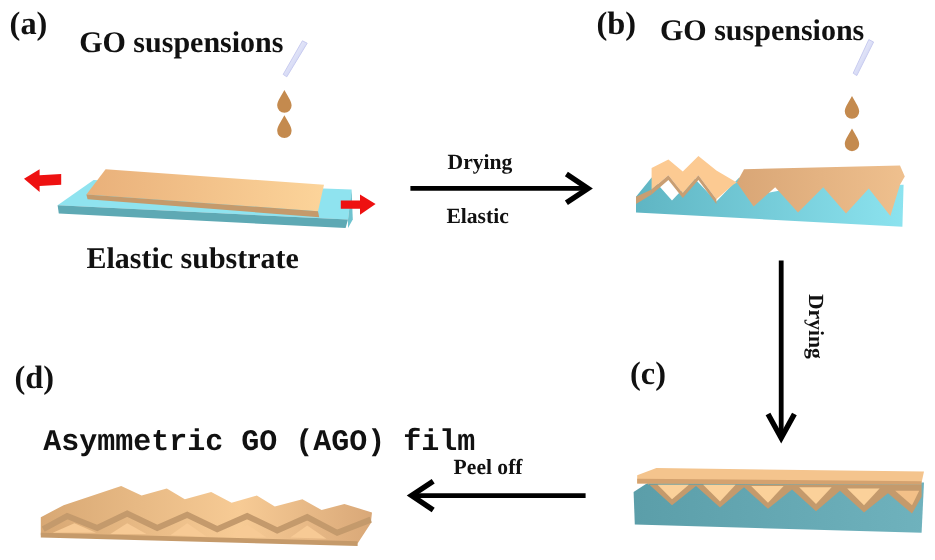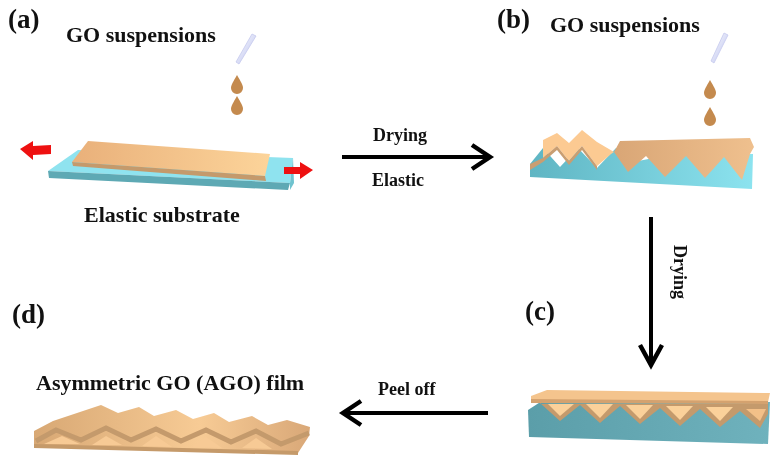--- a/index.html
+++ b/index.html
@@ -1,37 +1,37 @@
 <!DOCTYPE html>
 <html><head>
   <meta charset="utf-8">
   <style>
     html, body { margin: 0; padding: 0; background: #ffffff; }
     body { width: 779px; height: 467px; position: relative; overflow: hidden;
            font-family: "Liberation Serif", serif; font-weight: bold; color: #111; }
     .txt { position: absolute; white-space: nowrap; }
     .panel-label { font-size: 27px; }
-    .caption { font-size: 22px; }
+    .caption { font-size: 25px; }
     .step { font-size: 18px; }
     svg.art { position: absolute; left: 0; top: 0; }
     .vert { transform: rotate(90deg); transform-origin: left top; }
   </style>
 </head>
 <body>
 
 <div class="txt panel-label" style="left:8px; top:4px;">(a)</div>
 <div class="txt caption" style="left:66px; top:22px;">GO suspensions</div>
-<div class="txt caption" style="left:84px; top:202px;">Elastic substrate</div>
+<div class="txt caption" style="left:72px; top:202px;">Elastic substrate</div>
 
 <div class="txt panel-label" style="left:497px; top:4px;">(b)</div>
 <div class="txt caption" style="left:550px; top:12px;">GO suspensions</div>
 
 <div class="txt panel-label" style="left:525px; top:296px;">(c)</div>
 <div class="txt panel-label" style="left:12px; top:299px;">(d)</div>
-<div class="txt caption" style="left:36px; top:370px;">Asymmetric GO (AGO)  film</div>
+<div class="txt caption" style="left:36px; top:354px;font-family:Liberation Mono, monospace;">Asymmetric GO (AGO)  film</div>
 
 <div class="txt step" style="left:373px; top:125px;">Drying</div>
 <div class="txt step" style="left:372px; top:170px;">Elastic</div>
 <div class="txt step vert" style="left:690px; top:245px;">Drying</div>
 <div class="txt step" style="left:378px; top:379px;">Peel off</div>
 
 <svg class="art" width="779" height="467" viewBox="0 0 779 467">
   <defs>
     <linearGradient id="goTop" x1="0" y1="0" x2="1" y2="0">
       <stop offset="0" stop-color="#e9b07a"></stop>

